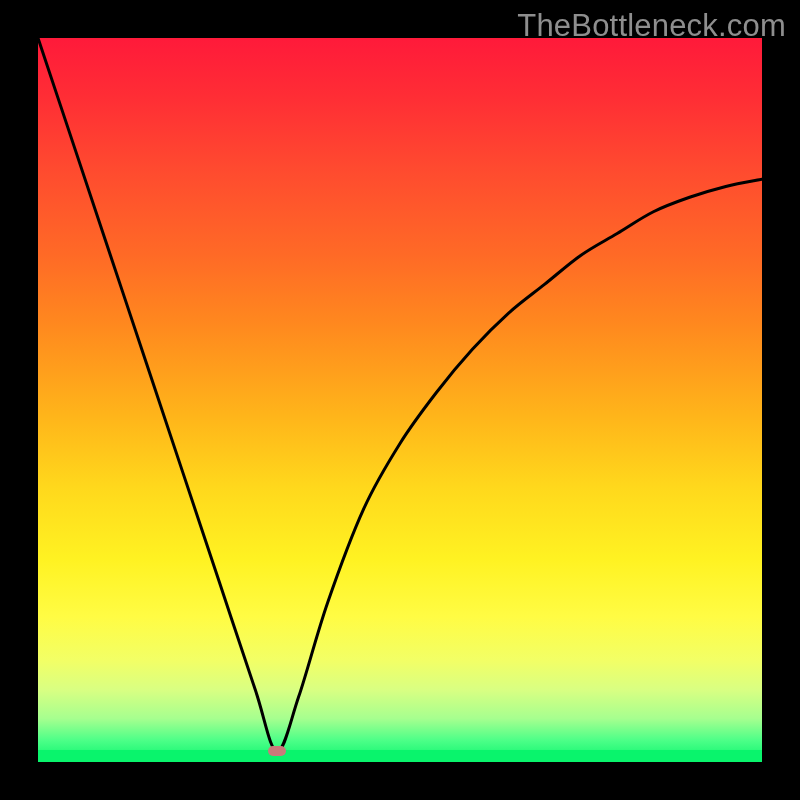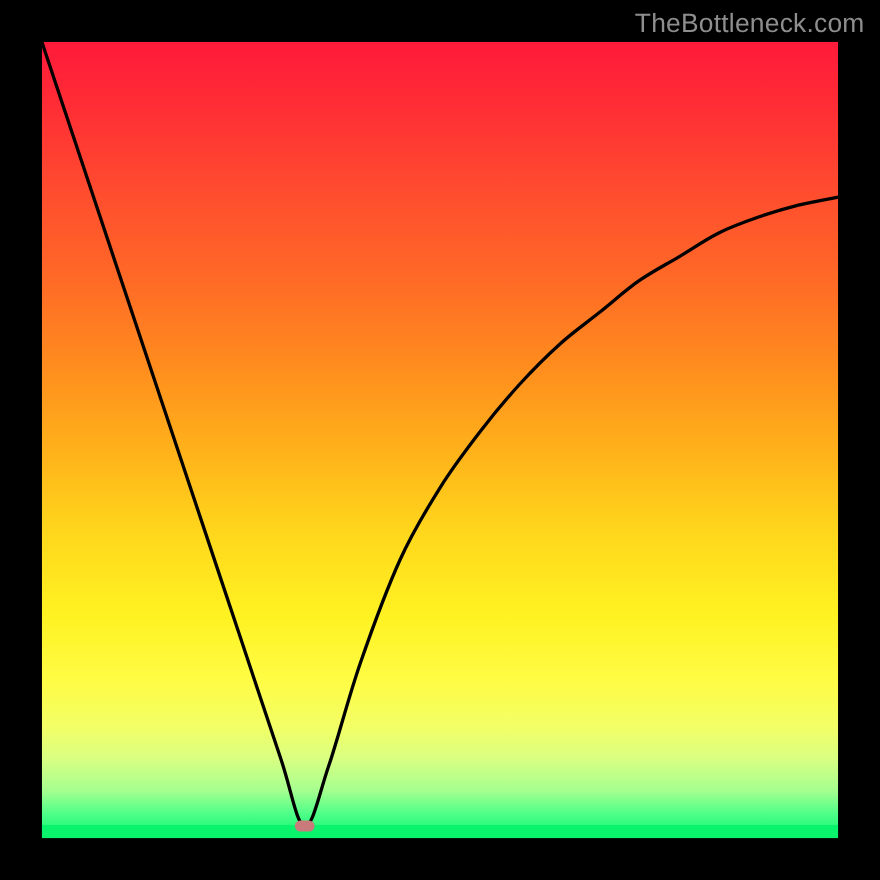--- a/index.html
+++ b/index.html
@@ -57,21 +57,21 @@
     bottom: 0;
     width: 100%;
     height: 12px;
     background: #09f46c;
   }
   .watermark {
     position: absolute;
     top: 8px;
     right: 14px;
     color: #8e8e8e;
-    font-size: 24px;
+    font-size: 31px;
     letter-spacing: 0.2px;
     font-weight: 400;
   }
   .curve-svg {
     position: absolute;
     left: 0;
     top: 0;
     width: 100%;
     height: 100%;
   }

